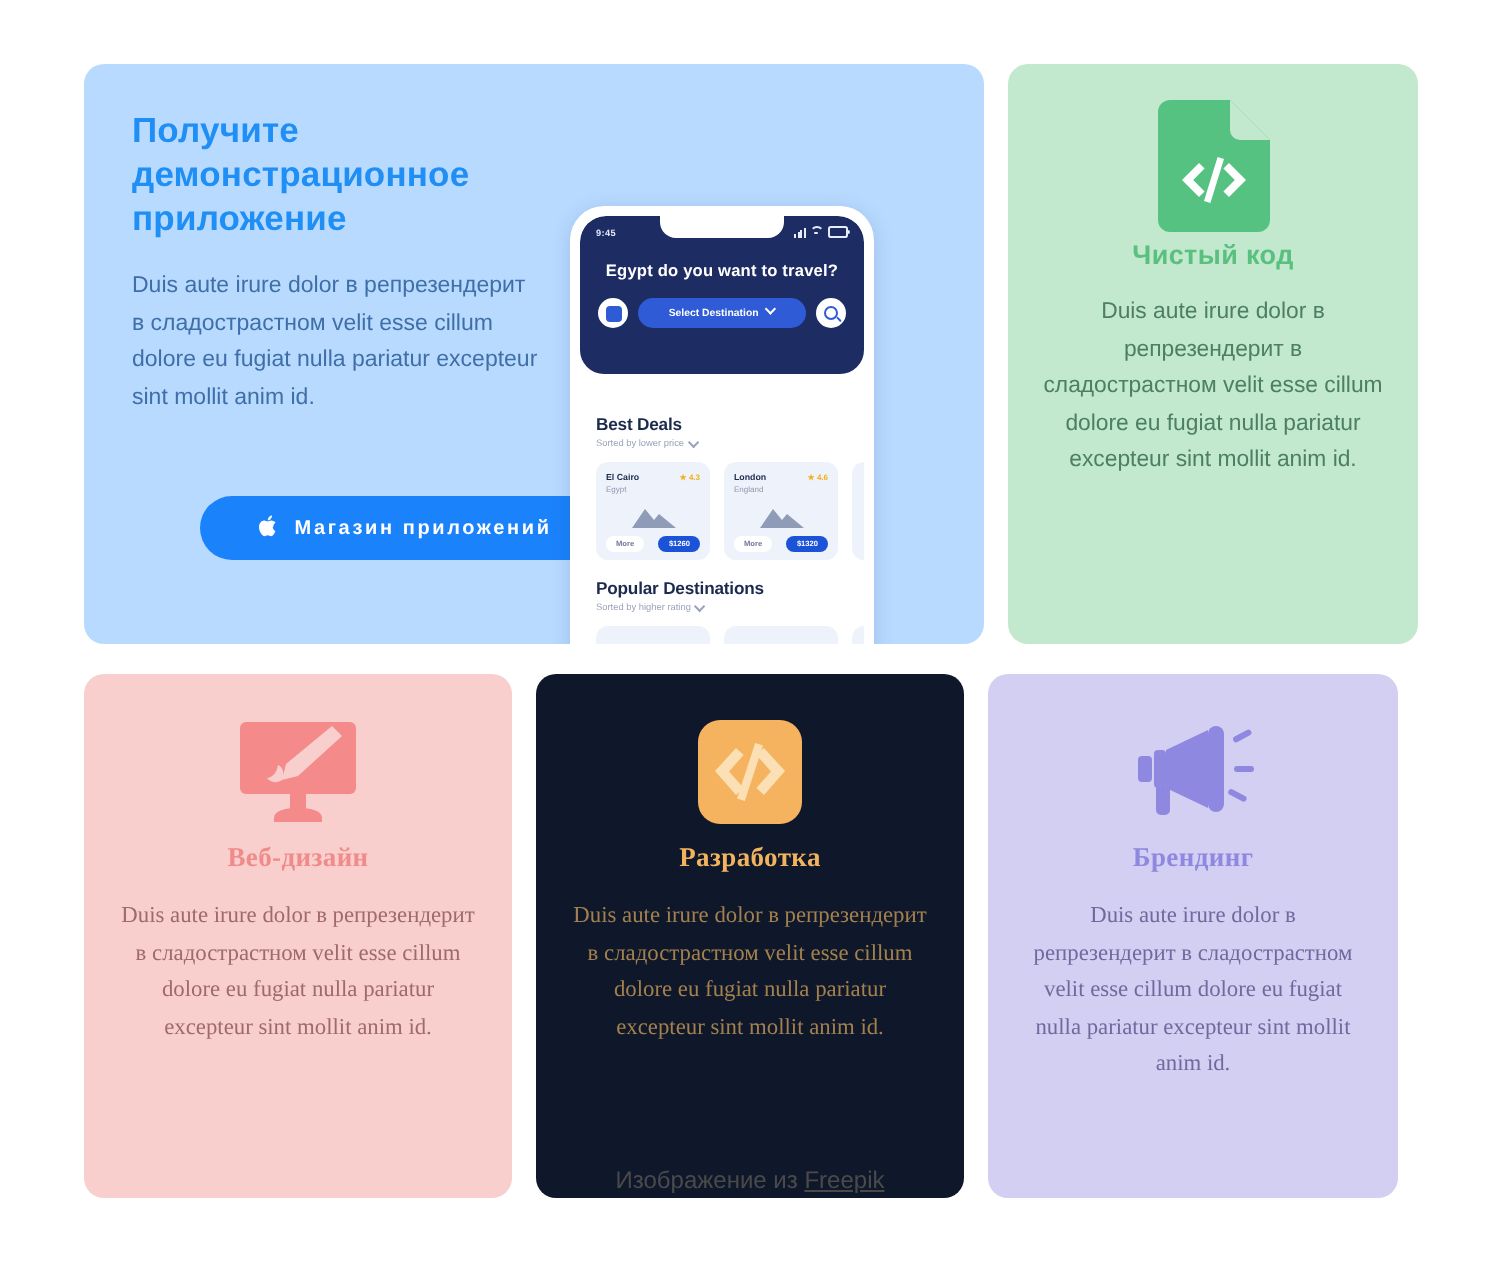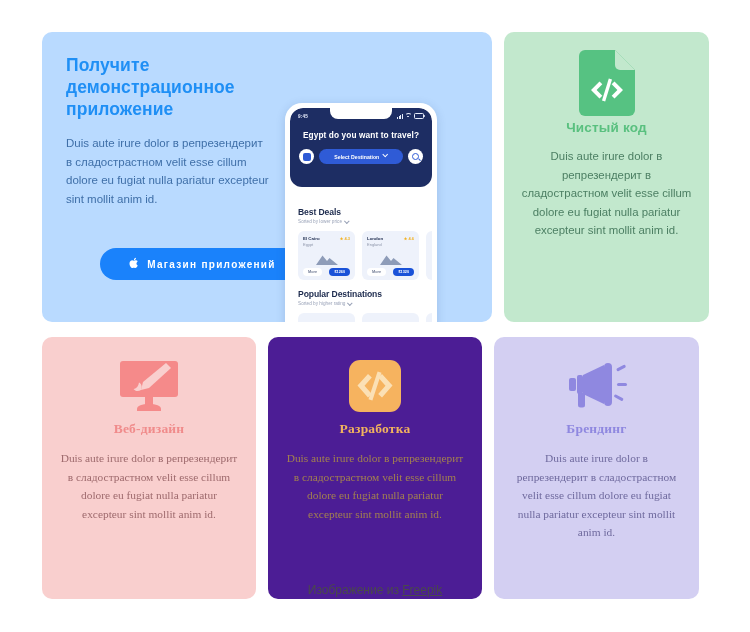--- a/index.html
+++ b/index.html
@@ -318,21 +318,21 @@
     flex: 0 0 auto;
   }
 
   
   .card-feature {
     padding: 20px 16px 0 16px;
     text-align: center;
   }
   .card-clean { width: 205px; background: #c2e8cd; }
   .card-web   { width: 214px; background: #f9cfce; }
-  .card-dev   { width: 214px; background: #4c1d95; }
+  .card-dev   { width: 214px; background: #0f172a; }
   .card-brand { width: 205px; background: #d3cff2; }
 
   .feat-icon {
     height: 62px;
     display: flex;
     align-items: center;
     justify-content: center;
   }
   .card-web .feat-icon, .card-dev .feat-icon, .card-brand .feat-icon { height: 58px; }
 

